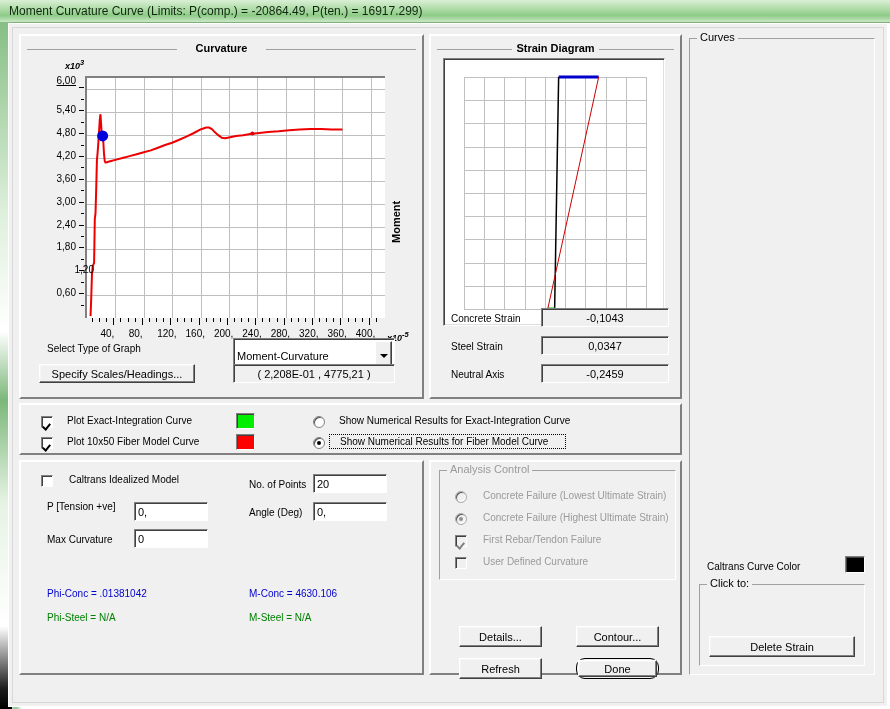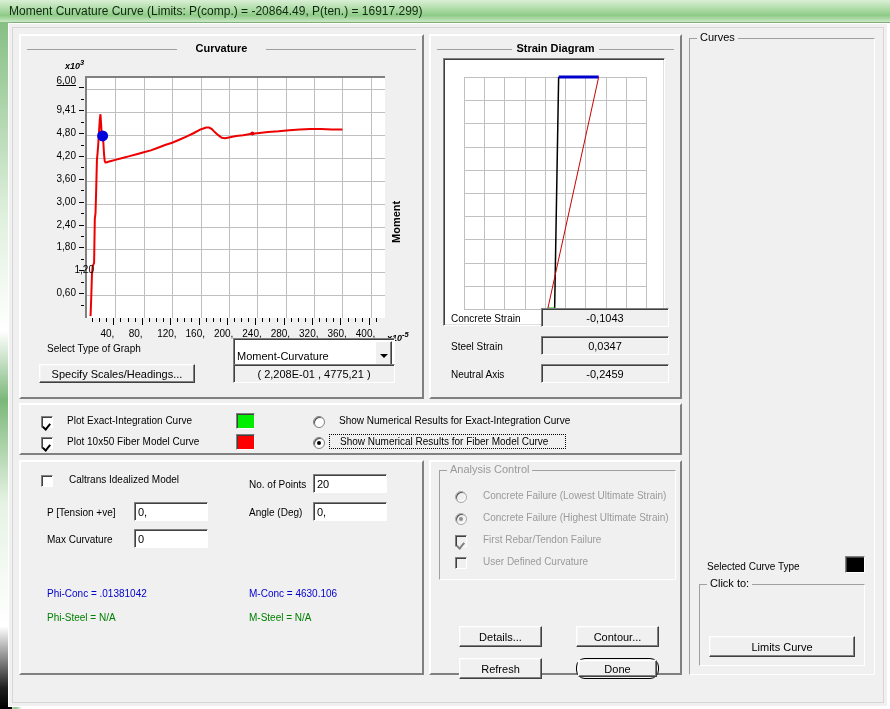--- a/index.html
+++ b/index.html
@@ -209,21 +209,21 @@
             <div class="ytick" style="left: 0px; width: 41px; top: 160.571px;">2,40</div>
             <div class="ytk" style="left: 44px; top: 143.714px;"></div>
             <div class="ytick" style="left: 0px; width: 41px; top: 137.714px;">3,00</div>
             <div class="ytk" style="left: 44px; top: 120.857px;"></div>
             <div class="ytick" style="left: 0px; width: 41px; top: 114.857px;">3,60</div>
             <div class="ytk" style="left: 44px; top: 98px;"></div>
             <div class="ytick" style="left: 0px; width: 41px; top: 92px;">4,20</div>
             <div class="ytk" style="left: 44px; top: 75.1429px;"></div>
             <div class="ytick" style="left: 0px; width: 41px; top: 69.1429px;">4,80</div>
             <div class="ytk" style="left: 44px; top: 52.2857px;"></div>
-            <div class="ytick" style="left: 0px; width: 41px; top: 46.2857px;">9,41</div>
+            <div class="ytick" style="left: 0px; width: 41px; top: 46.2857px;">5,40</div>
             <div class="ytk" style="left: 44px; top: 29.4286px;"></div>
             <div class="ytick" style="left: 0px; width: 41px; top: 17px; text-decoration: underline;">6,00</div>
             <div class="ytk" style="left: 46px; width: 3px; top: 246.571px;"></div>
             <div class="ytk" style="left: 46px; width: 3px; top: 223.714px;"></div>
             <div class="ytk" style="left: 46px; width: 3px; top: 200.857px;"></div>
             <div class="ytk" style="left: 46px; width: 3px; top: 178px;"></div>
             <div class="ytk" style="left: 46px; width: 3px; top: 155.143px;"></div>
             <div class="ytk" style="left: 46px; width: 3px; top: 143.714px;"></div>
             <div class="ytk" style="left: 46px; width: 3px; top: 132.286px;"></div>
             <div class="ytk" style="left: 46px; width: 3px; top: 120.857px;"></div>
@@ -360,21 +360,21 @@
 
         <div class="rad on" style="left:292px;top:32px;"></div>
         <div class="focusring" style="left:308px;top:29px;width:237px;height:15px;"></div>
         <div class="lbl" style="left:311px;top:31px;">Show Numerical Results for Fiber Model Curve</div>
       </div>
 
       <div class="panel3d" style="left:6px;top:432px;width:405px;height:215px;">
         <div class="chk" style="left:20px;top:13px;"></div>
         <div class="lbl" style="left:40px;top:12px;">Caltrans Idealized Model</div>
 
-        <div class="lbl" style="left:18px;top:45px;">P [Tension +ve]</div>
+        <div class="lbl" style="left:18px;top:39px;">P [Tension +ve]</div>
         <div class="txtfield" style="left:113px;top:40px;width:74px;height:19px;">0,</div>
 
         <div class="lbl" style="left:18px;top:72px;">Max Curvature</div>
         <div class="txtfield" style="left:113px;top:67px;width:74px;height:19px;">0</div>
 
         <div class="lbl" style="left:220px;top:17px;">No. of Points</div>
         <div class="txtfield" style="left:292px;top:12px;width:74px;height:19px;">20</div>
 
         <div class="lbl" style="left:220px;top:45px;">Angle (Deg)</div>
         <div class="txtfield" style="left:292px;top:40px;width:74px;height:19px;">0,</div>
@@ -416,25 +416,25 @@
               <span>Done</span>
             </span>
         </div>
       </div>
 
       <div class="grpbox" style="left:676px;top:10px;width:186px;height:637px;">
         <div class="grptitle">Curves</div>
       </div>
 
 
-      <div class="lbl" style="left:686px;top:533px;">Selected Curve Type</div>
+      <div class="lbl" style="left:686px;top:533px;">Caltrans Curve Color</div>
       <div class="swatch" id="selcolor" style="left: 832px; top: 528px; width: 20px; height: 17px; background: rgb(0, 0, 0);"></div>
 
       <div class="grpbox" style="left:686px;top:556px;width:166px;height:82px;">
         <div class="grptitle">Click to:</div>
       </div>
       <div class="btn" style="left:696px;top:608px;width:146px;height:21px;">
-        <span>Limits Curve</span>
+        <span>Delete Strain</span>
       </div>
 
     </div>
   </div>
 </div>
 
 </body></html>

